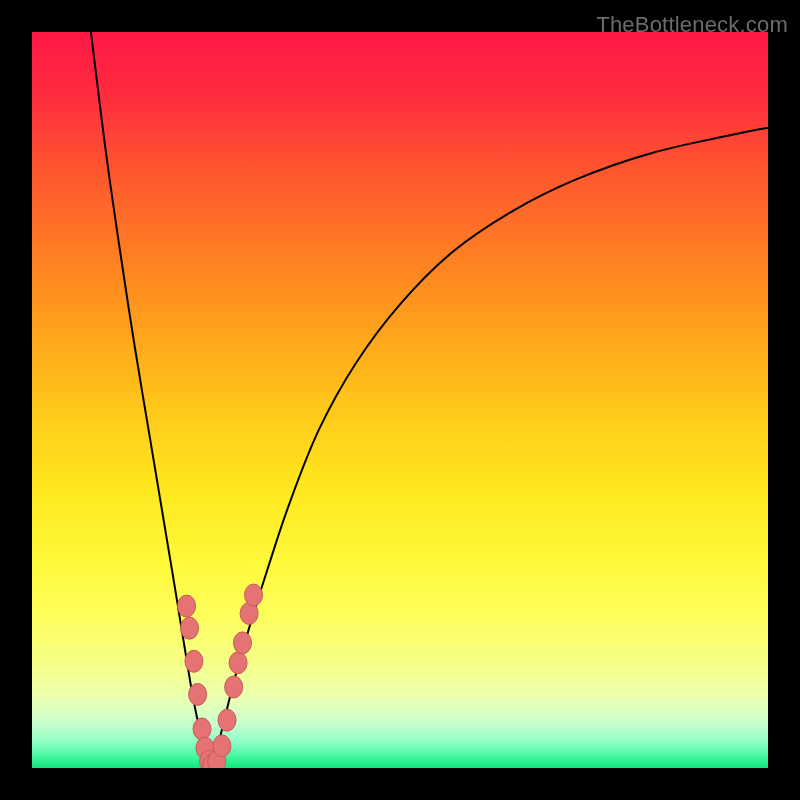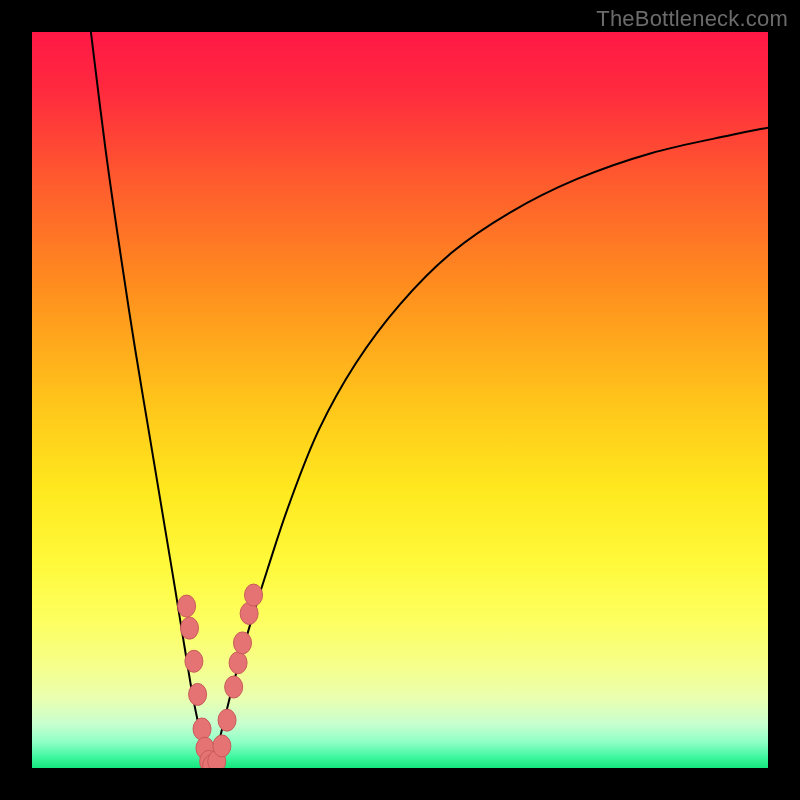--- a/index.html
+++ b/index.html
@@ -24,21 +24,21 @@
     width: 736px;
     height: 736px;
     overflow: hidden;
   }
   .gradient {
     position: absolute;
     inset: 0;
   }
   .watermark {
     position: absolute;
-    top: 6px;
+    top: 12px;
     right: 12px;
     color: #6b6b6b;
     font-size: 22px;
     font-weight: 500;
     letter-spacing: 0.2px;
     user-select: none;
   }
   svg.curves {
     position: absolute;
     inset: 0;

